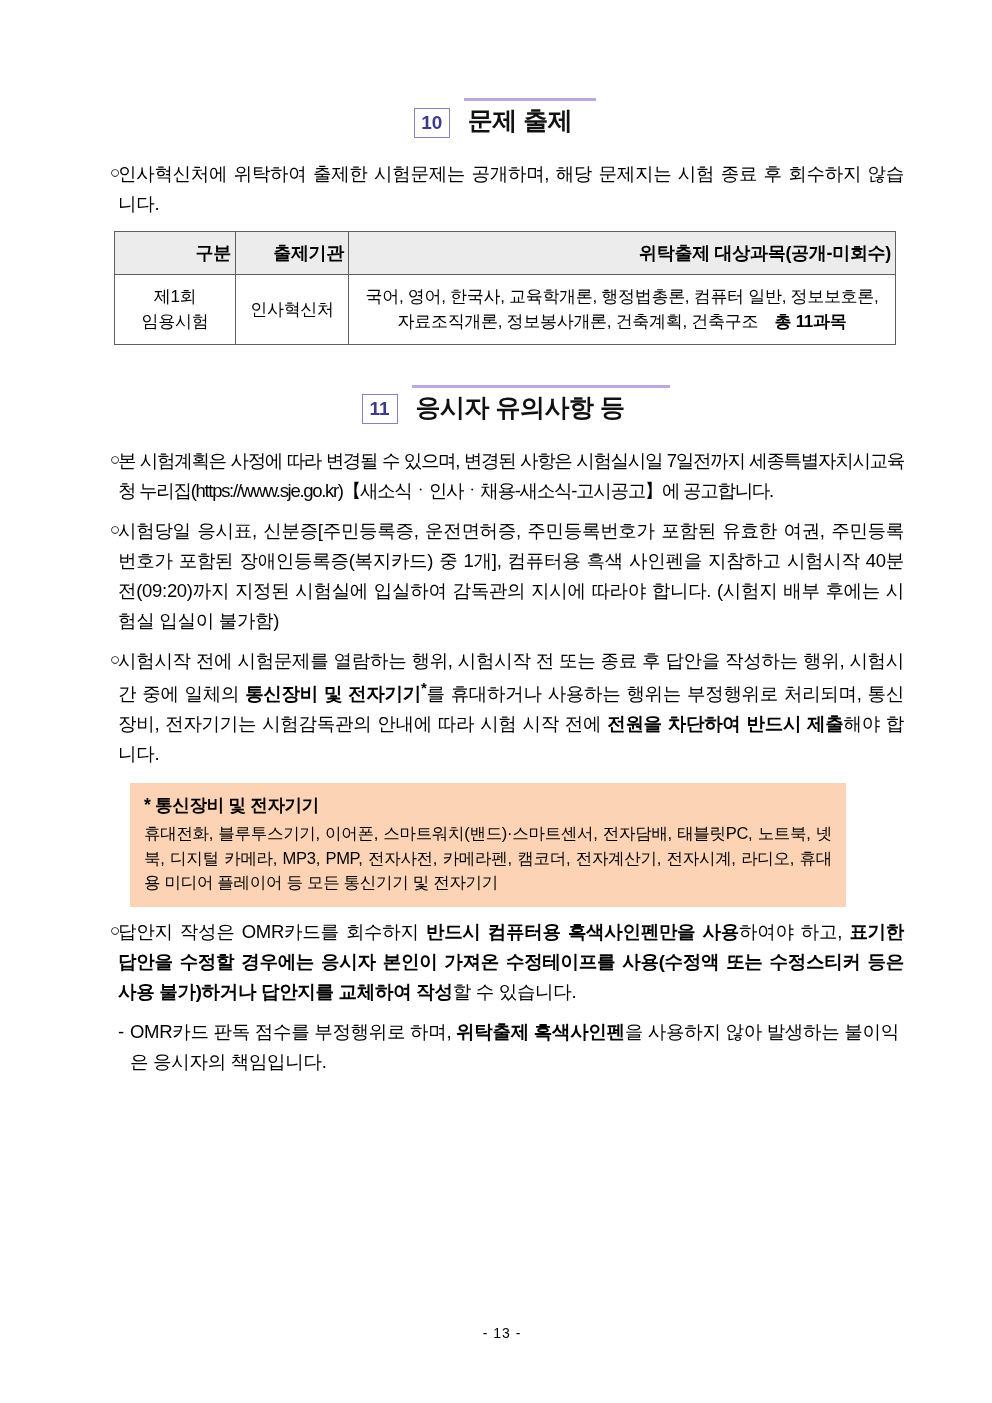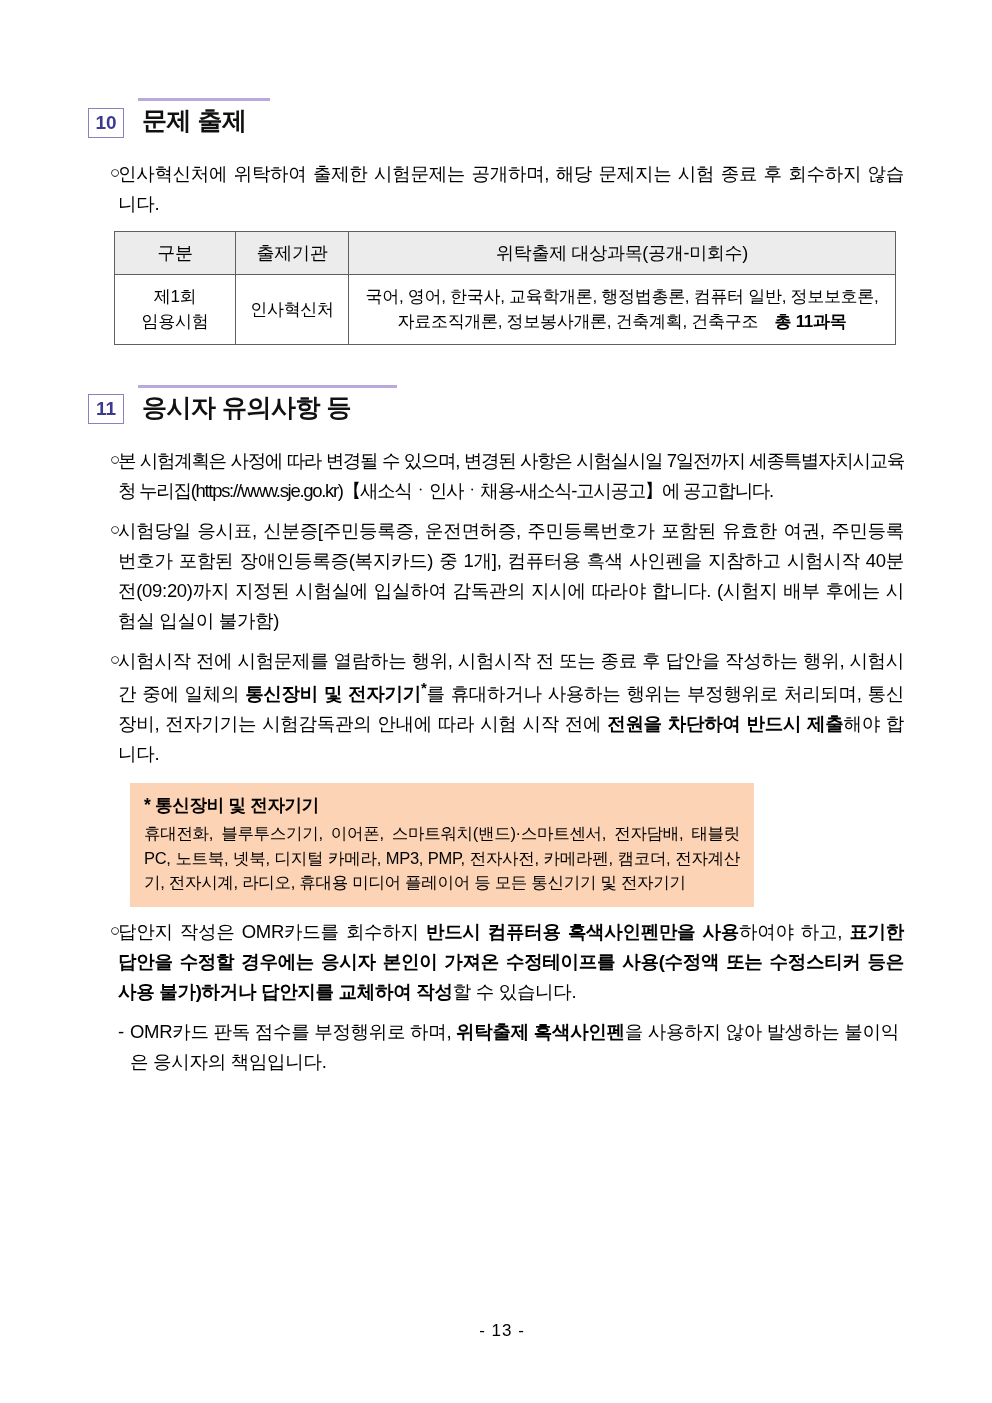--- a/index.html
+++ b/index.html
@@ -24,20 +24,21 @@
     padding: 104px 88px 40px 88px;
   }
 
   
   .section-head {
     display: flex;
     align-items: center;
     gap: 14px;
     position: relative;
     margin-bottom: 18px;
+    justify-content: center;
   }
   .sec-num {
     border: 1.6px solid #8e7fc0;
     color: #3b3a8f;
     font-size: 19px;
     font-weight: bold;
     line-height: 1;
     padding: 4px 6px 5px 6px;
     min-width: 22px;
     text-align: center;
@@ -92,42 +93,43 @@
   
   table.t {
     border-collapse: collapse;
     width: 782px;
     margin: 12px 0 0 26px;
     font-size: 17px;
   }
   table.t th {
     border: 1px solid #5f5f5f;
     background: #ececec;
-    font-weight: normal;
+    font-weight: bold;
     padding: 9px 4px;
     font-size: 18px;
     letter-spacing: -0.3px;
+    text-align: right;
   }
   table.t td {
     border: 1px solid #5f5f5f;
     padding: 9px 8px;
     font-size: 17px;
     line-height: 1.5;
     letter-spacing: -0.3px;
     vertical-align: middle;
   }
   td.c { text-align: center; }
   td.l { text-align: center; }
 
   
   .note {
     background: #fcd3b4;
     margin: 14px 0 6px 42px;
     padding: 10px 14px 12px 14px;
-    width: 624px;
+    width: 716px;
     box-sizing: border-box;
   }
   .note-title {
     font-size: 17.5px;
     font-weight: bold;
     letter-spacing: -0.3px;
     margin-bottom: 4px;
   }
   .note-body {
     font-size: 16.5px;
@@ -155,21 +157,21 @@
 
   sup.star { font-size: 15px; vertical-align: super; font-weight: bold; }
 
   
   .footer {
     position: absolute;
     left: 12px;
     right: 0;
     bottom: 62px;
     text-align: center;
-    font-size: 17px;
+    font-size: 14px;
     letter-spacing: 1px;
   }
   .gap-big { height: 46px; }
 </style>
 </head>
 <body>
 
 <div class="page">
 
   <div class="section-head">

